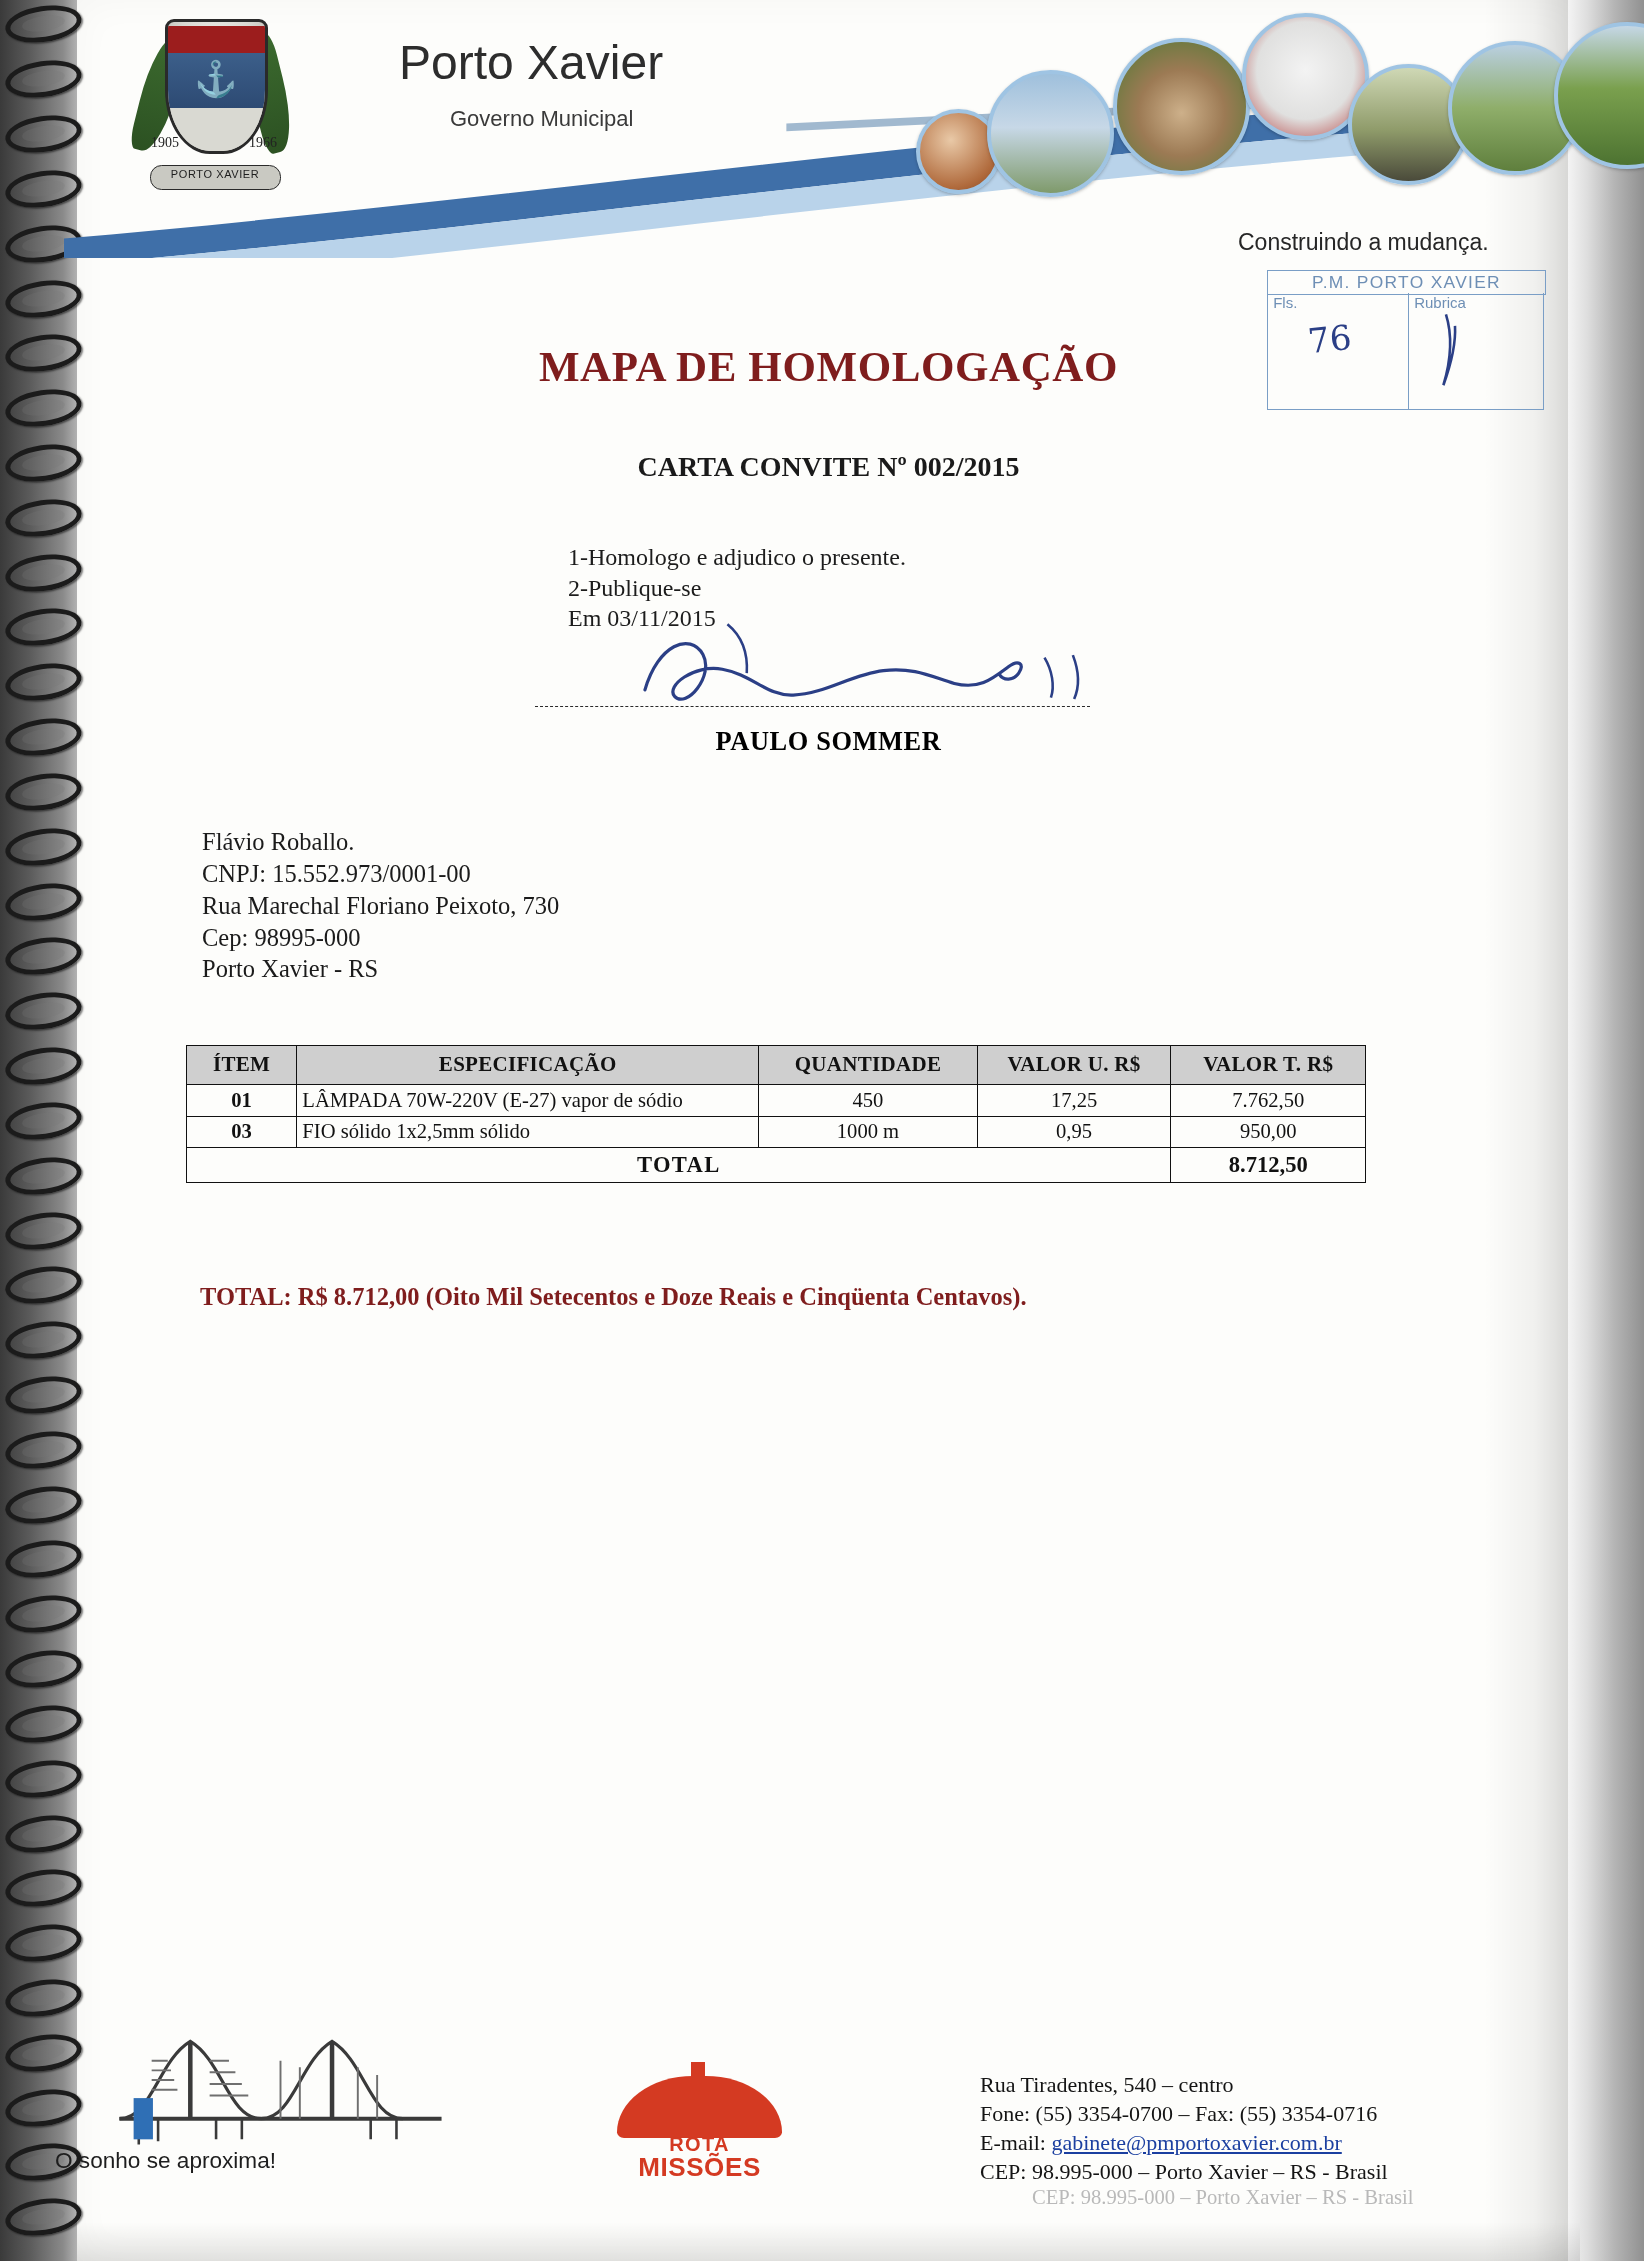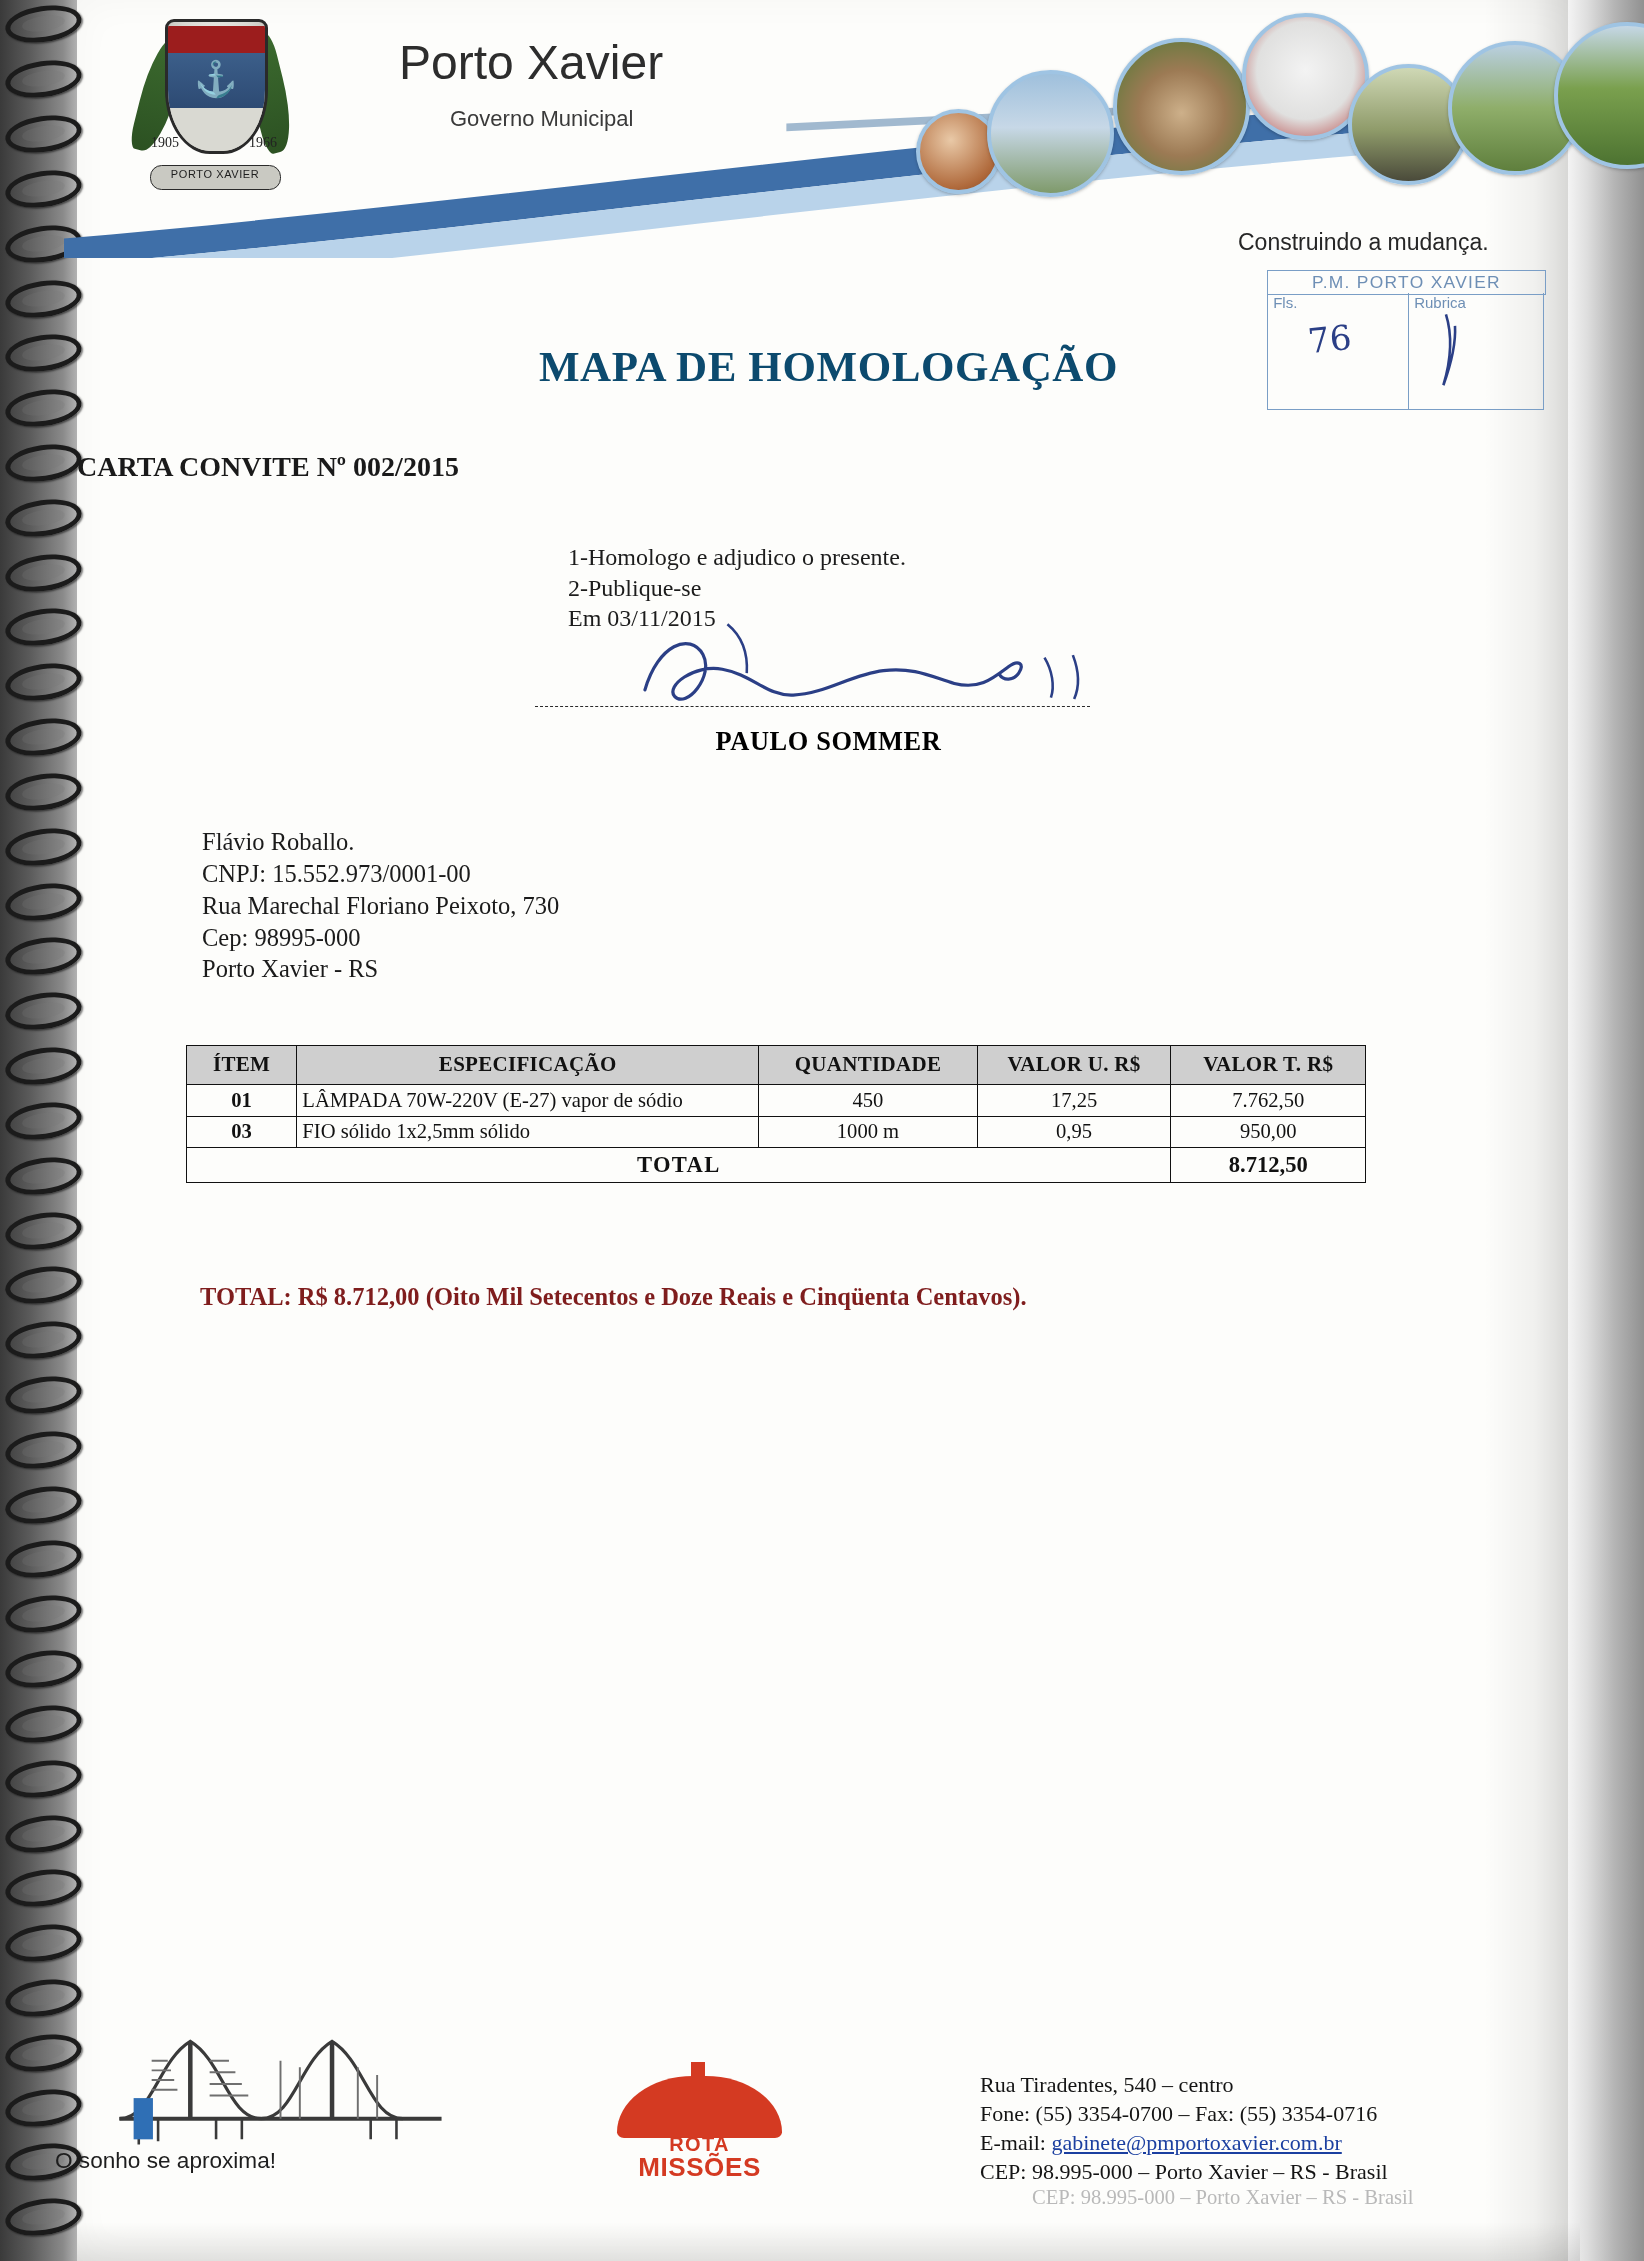--- a/index.html
+++ b/index.html
@@ -196,26 +196,26 @@
     font-family: "DejaVu Serif", serif;
     font-size: 34px; color: #2b3f86;
     transform: rotate(-6deg);
   }
 
   
   .doc-title {
     position: absolute; left: 77px; top: 342px; width: 1503px;
     text-align: center;
     font-size: 43px; font-weight: bold; letter-spacing: 0.6px;
-    color: #0c4a6e;
+    color: #7f1d1d;
     font-family: "Liberation Serif", serif;
   }
   .doc-subtitle {
     position: absolute; left: 77px; top: 451px; width: 1503px;
-    text-align: left;
+    text-align: center;
     font-size: 28px; font-weight: bold;
     color: #1a1a1a;
   }
   .order-block {
     position: absolute; left: 568px; top: 542px;
     font-size: 24px; line-height: 1.28; color: #1c1c1c;
   }
   .sig-line {
     position: absolute; left: 535px; top: 706px;
     width: 555px; border-top: 1.9px dashed #2a2a2a;

